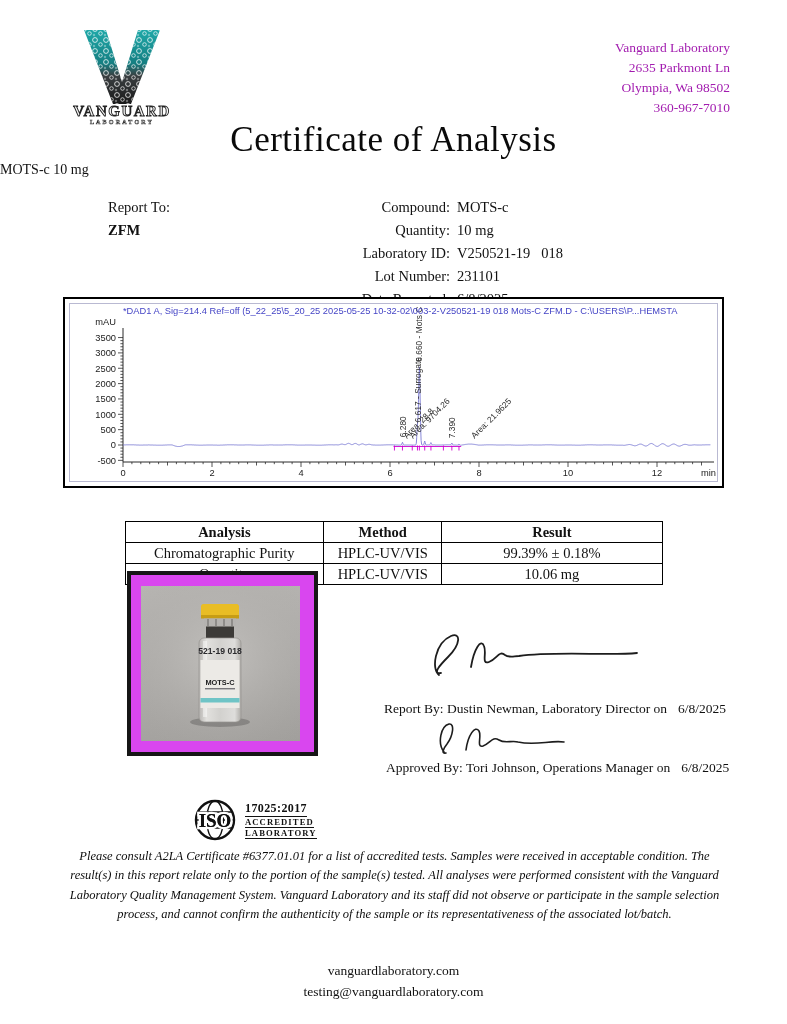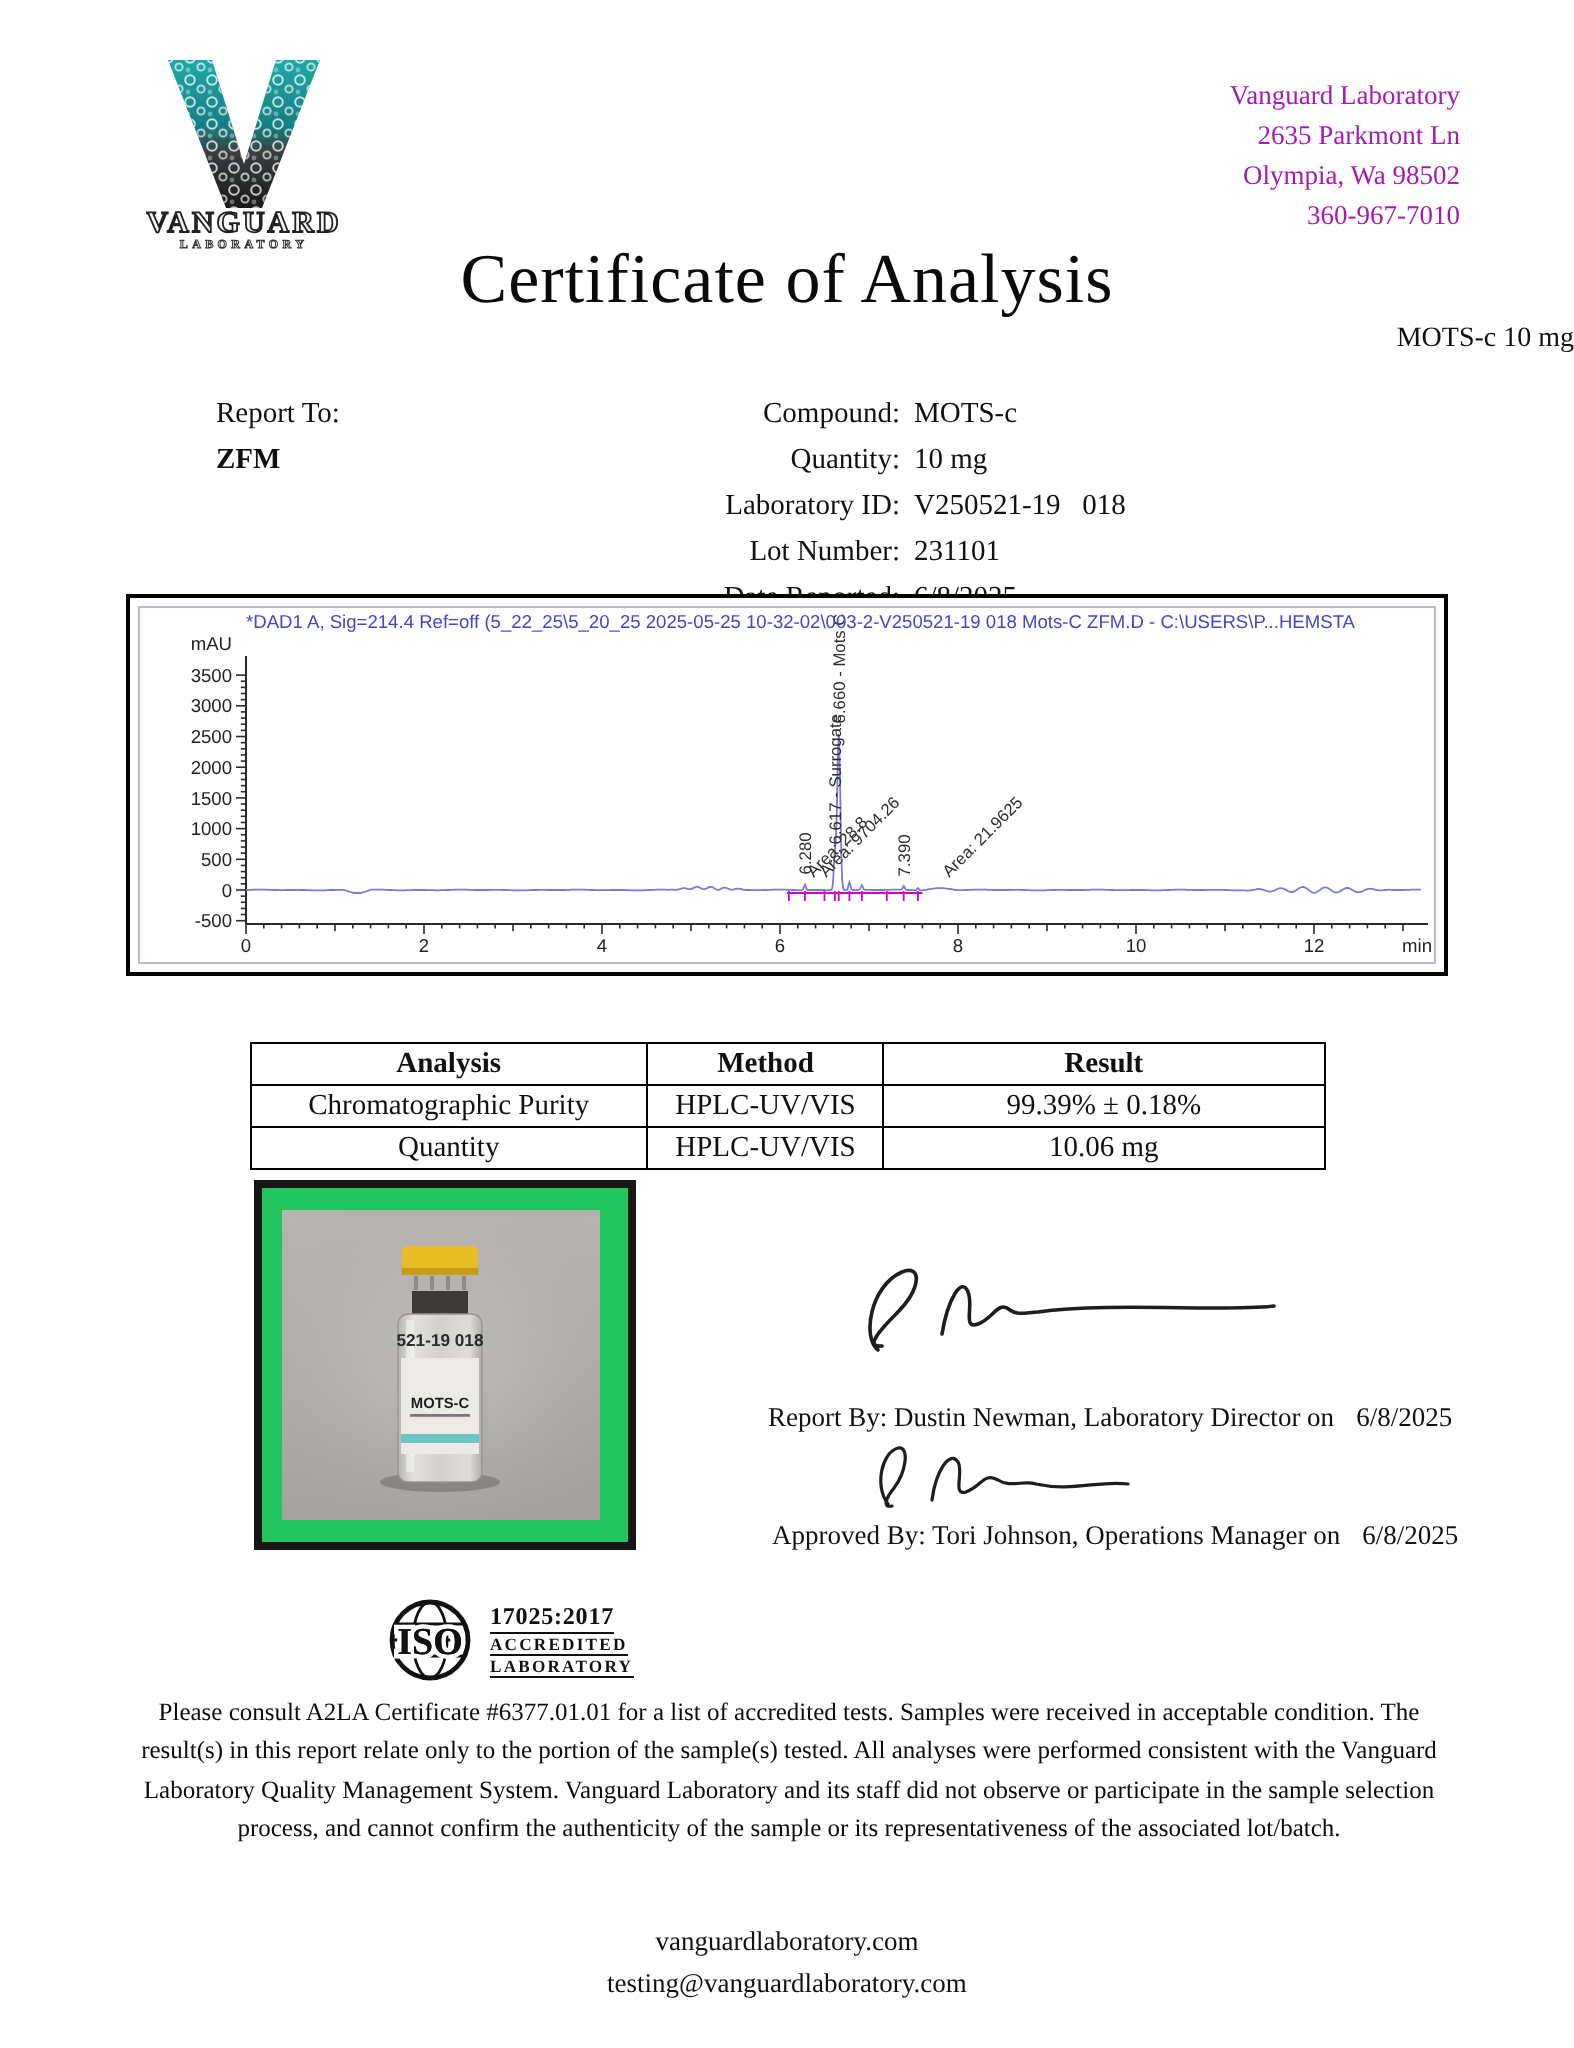--- a/index.html
+++ b/index.html
@@ -9,21 +9,21 @@
     background:#ffffff; font-family:"Liberation Serif", serif; color:#111;
     overflow:hidden;
   }
   
   .logo { position:absolute; left:70px; top:26px; width:104px; height:102px; }
   .address { position:absolute; right:57px; top:38px; text-align:right;
     font-size:13.5px; line-height:1.48; color:#a21caf; }
   
   .doc-title { position:absolute; left:0; right:0; top:120px; text-align:center;
     font-size:35px; letter-spacing:.5px; color:#0a0a0a; }
-  .doc-subtitle { position:absolute; left:0; right:0; top:162px; text-align:right;
+  .doc-subtitle { position:absolute; left:0; right:0; top:162px; text-align:left;
     font-size:14px; }
   
   .report-to { position:absolute; left:108px; top:196px; font-size:14.5px; line-height:1.6; }
   .report-to .val { font-weight:bold; }
   .info-grid { position:absolute; left:300px; top:196px; display:grid;
     grid-template-columns:150px auto; font-size:14.5px; line-height:23px; }
   .info-grid .lbl { text-align:right;font-family:Liberation Serif, serif; }
   .info-grid .val { padding-left:7px; }
   
   .chartbox { position:absolute; left:63px; top:297px; width:661px; height:191px;
@@ -33,37 +33,37 @@
     white-space:nowrap; font-family:"Liberation Sans", sans-serif; font-size:9.3px;
     color:#4545c6; }
   .chartbox svg { position:absolute; inset:0; width:100%; height:100%; }
   
   .results-wrap { position:absolute; left:0; right:0; top:521px; display:flex; justify-content:center; }
   table.results { border-collapse:collapse; width:538px; font-size:14.5px; }
   table.results th, table.results td { border:1px solid #000; text-align:center; padding:1.5px 4px; }
   table.results th { font-weight:bold; }
   col.c1 { width:37%; } col.c2 { width:22%; } col.c3 { width:41%; }
   
-  .photo-frame { position:absolute; left:127px; top:590px; width:191px; height:185px;
-    border:4px solid #161616; background:#22c55e; }
+  .photo-frame { position:absolute; left:127px; top:571px; width:191px; height:185px;
+    border:4px solid #161616; background:#d946ef; }
   .photo { position:absolute; left:10px; top:11px; width:159px; height:155px;
     background:linear-gradient(172deg,#b9b7b4 0%,#aeaca9 55%,#a19f9c 100%); }
   .photo svg { width:100%; height:100%; }
   
   .sig-svg { position:absolute; }
   .sig-caption { position:absolute; font-size:13.5px; white-space:nowrap; display:flex; gap:11px; }
   
   .iso { position:absolute; left:157px; top:797px; display:flex; align-items:center; gap:5px;margin-left:35px; }
   .iso-lines { display:flex; flex-direction:column; }
   .iso-lines span { font-weight:bold; border-bottom:1.6px solid #111; width:fit-content; }
   .iso-l1 { font-size:12px; letter-spacing:.4px; }
   .iso-l2, .iso-l3 { font-size:8.6px; letter-spacing:1.1px; }
   
   .disclaimer { position:absolute; left:60px; right:58px; top:847px; text-align:center;
-    font-size:12.5px; line-height:1.55; color:#0c0c0c; }
+    font-size:12.5px; line-height:1.55; color:#0c0c0c;font-style:italic; }
   .footer { position:absolute; left:0; right:0; top:961px; text-align:center;
     font-size:13.5px; line-height:1.55; }
 </style>
 </head>
 <body>
 
 <div class="page">
 
   <div class="logo">
     <svg viewBox="0 0 104 102">

